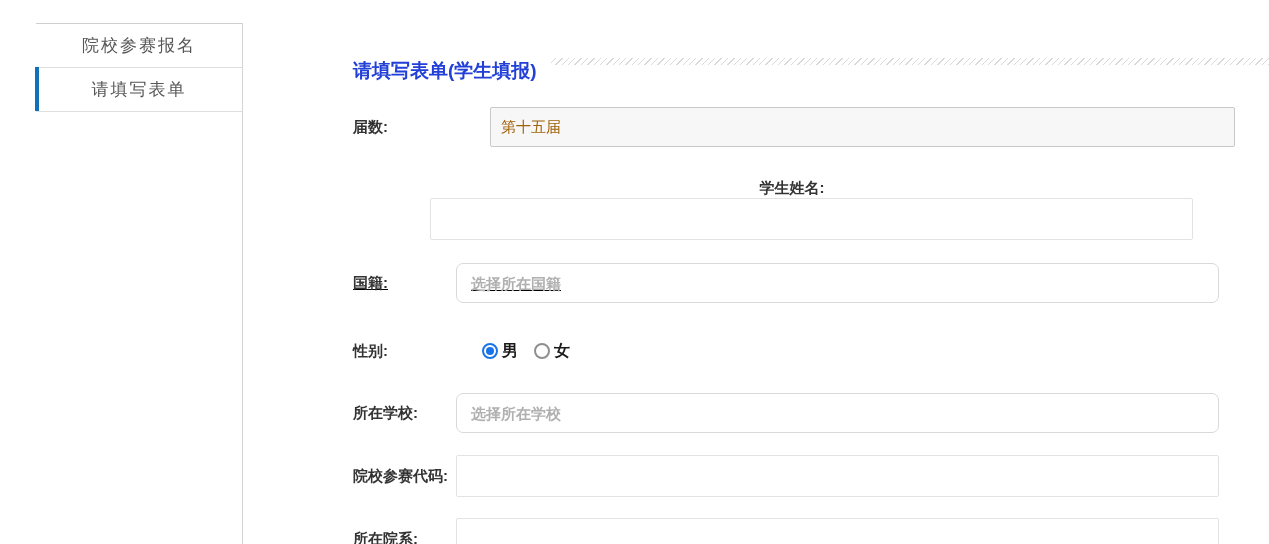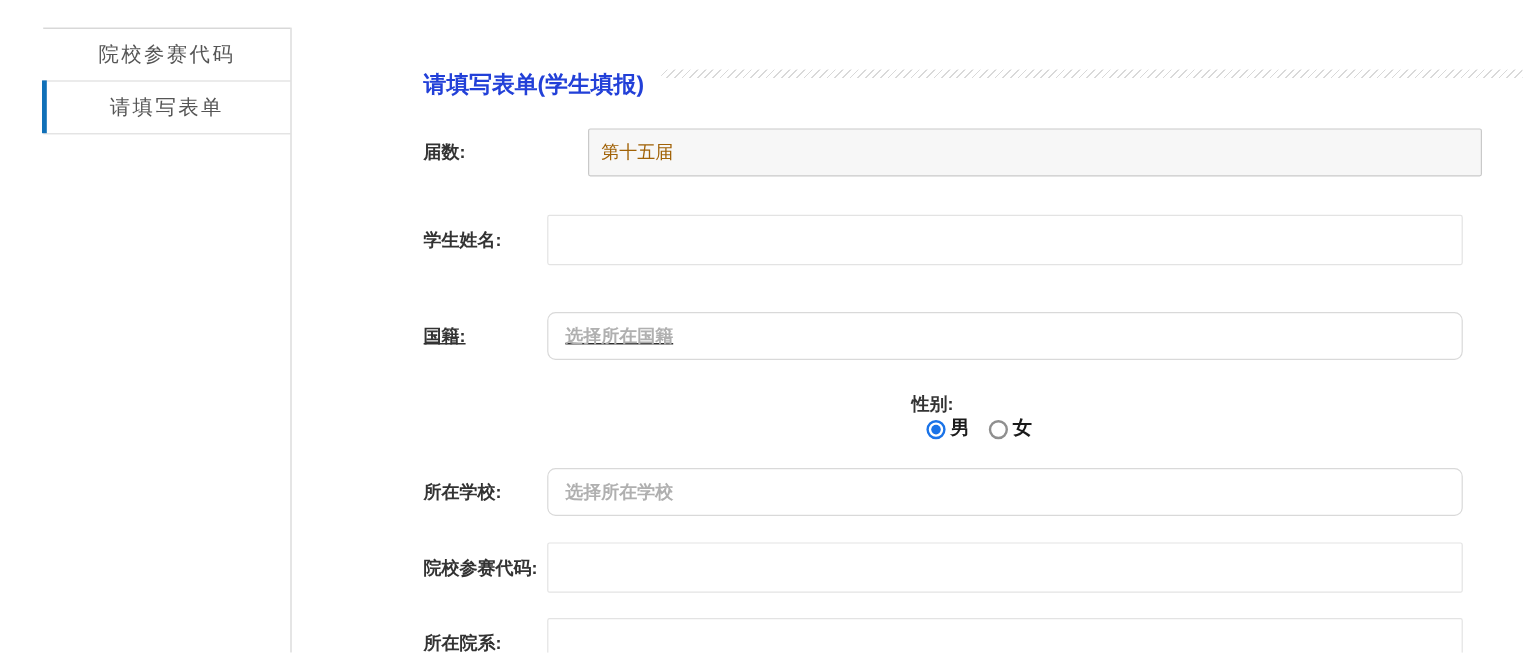--- a/index.html
+++ b/index.html
@@ -26,44 +26,44 @@
 
   .input-text{width:763px;height:42px;border:1px solid #e3e3e3;border-radius:2px;font-size:15px;
     padding:0 12px;box-sizing:border-box;color:#333;outline:none;background:#fff;}
   .input-select{width:763px;height:40px;border:1px solid #d9d9d9;border-radius:7px;font-size:15px;
     font-weight:bold;padding:12px 14px;box-sizing:border-box;color:#333;outline:none;background:#fff;}
   .input-select::placeholder{color:#b0b0b0;font-weight:bold;opacity:1;}
   .input-disabled{width:745px;margin-left:-8px;height:40px;background:#f7f7f7;border:1px solid #c9c9c9;
     border-radius:2px;color:#a16207;font-size:15px;padding:0 10px;box-sizing:border-box;outline:none;}
 
   .row-1{margin-bottom:32px;gap:42px;}
-  .row-2{margin-bottom:39px;}
+  .row-2{margin-bottom:23px;flex-direction:column;}
   .row-3{margin-bottom:28px;text-decoration:underline;}
-  .row-4{margin-bottom:22px;height:40px;flex-direction:column;}
+  .row-4{margin-bottom:22px;height:40px;}
   .row-5{margin-bottom:22px;}
   .row-6{margin-bottom:21px;}
 
   
   .radio-area{display:flex;align-items:center;padding-left:26px;}
   .radio-group{display:flex;align-items:center;margin-right:16px;cursor:pointer;}
   .radio-ctl{width:16px;height:16px;border-radius:50%;border:2px solid #8f8f8f;box-sizing:border-box;
     margin-right:4px;position:relative;background:#fff;flex:none;}
   .radio-ctl.checked{border-color:#1a73e8;}
   .radio-ctl.checked::after{content:"";position:absolute;left:2px;top:2px;width:8px;height:8px;
     border-radius:50%;background:#1a73e8;}
   .radio-label{font-size:16px;font-weight:bold;color:#1a1a1a;}
 </style>
 </head>
 <body>
 
 <div class="page">
 
   <nav class="sidebar">
     <div class="side-tab">
-      <span>院校参赛代码</span>
+      <span>院校参赛报名</span>
     </div>
     <div class="side-tab active">
       <span>请填写表单</span>
     </div>
   </nav>
   <div class="vline"></div>
 
   <main class="main">
 
     <div class="title-row">

